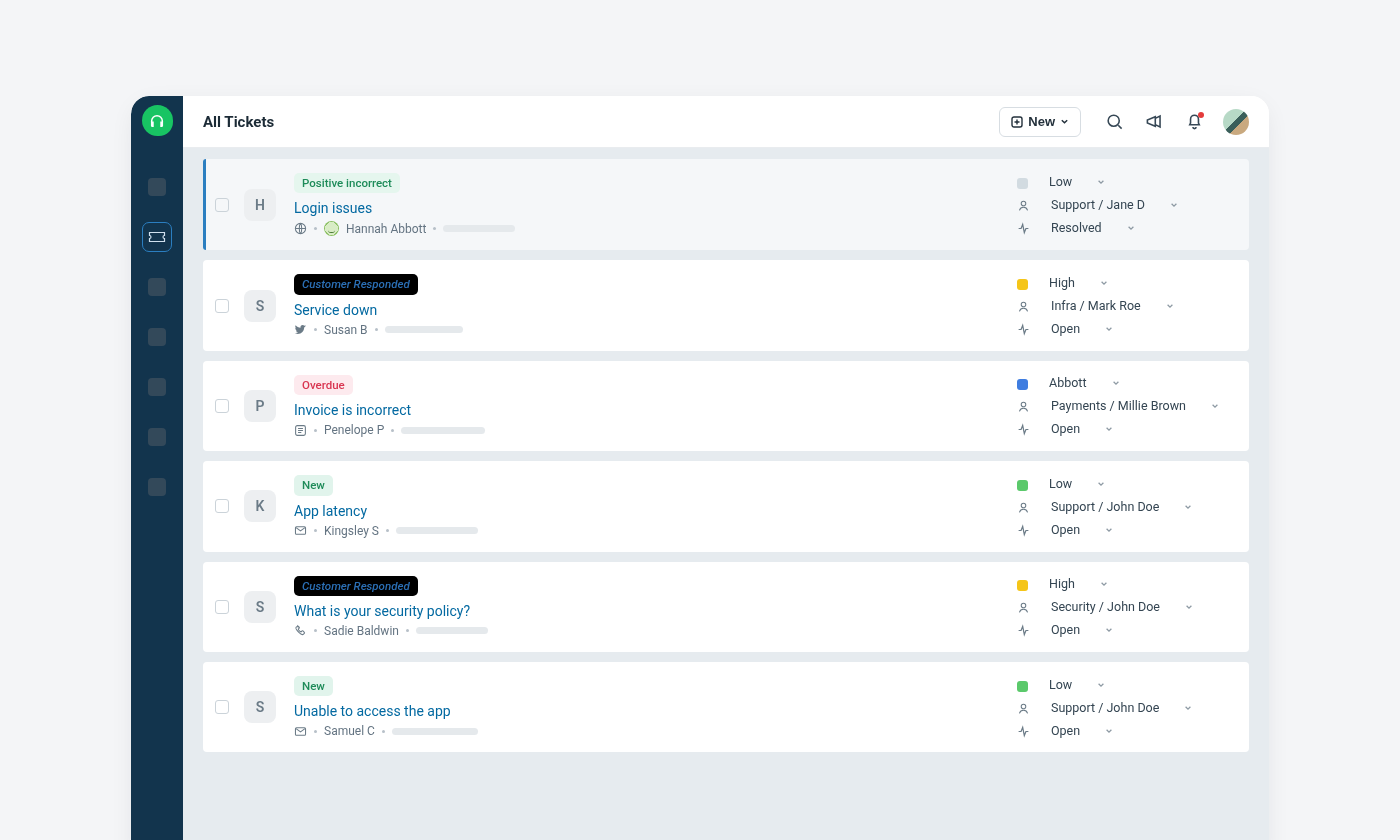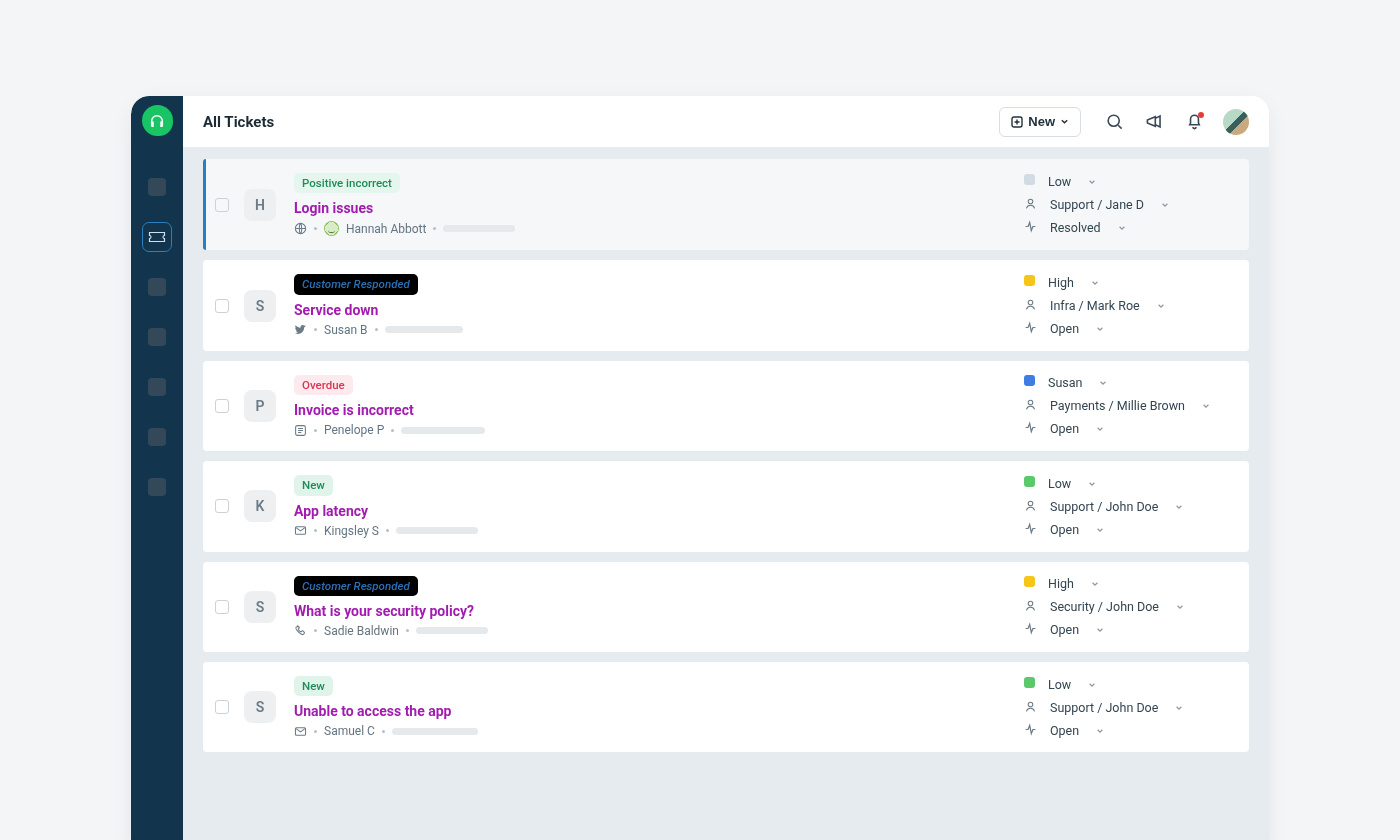--- a/index.html
+++ b/index.html
@@ -187,22 +187,22 @@
     line-height: 1.25;
     margin-bottom: 7px;
   }
   .badge-positive  { background: #e5f6ee; color: #1e8b59; }
   .badge-responded { background: #000000; color: #2b6fb5; font-style: italic; }
   .badge-overdue   { background: #fdeaee; color: #d93651; }
   .badge-new       { background: #e1f4ec; color: #1e8b59; }
 
   .t-title {
     font-size: 14px;
-    font-weight: 700;
-    color: #a21caf;
+    font-weight: 400;
+    color: #0369a1;
     margin-bottom: 5px;
   }
 
   .t-meta {
     display: flex; align-items: center; gap: 7px;
     color: #647482;
     font-size: 12px;
   }
   .t-meta svg { width: 13px; height: 13px; flex-shrink: 0; color: #6b7b87; }
   .meta-dot { width: 3px; height: 3px; background: #b7c0c8; border-radius: 50%; }
@@ -230,23 +230,22 @@
     width: 210px;
     display: flex;
     flex-direction: column;
     gap: 8px;
     color: #344552;
     font-size: 12.5px;
     flex-shrink: 0;
     margin-left: 20px;
   }
   .info-row {
-    display: flex; align-items: flex-start; gap: 13px;
+    display: flex; align-items: flex-end; gap: 21px;
     cursor: pointer;
-    margin-left: 7px;
   }
   .info-row svg.lead { width: 13px; height: 13px; color: #6b7b87; }
   .info-row .caret { margin-left: 4px; }
   .caret svg { width: 8px; height: 8px; color: #8e9aa4; }
   .prio-dot {
     width: 11px; height: 11px;
     border-radius: 3px;
   }
   .prio-low    { background: #d2dbe1; }
   .prio-low-g  { background: #5bc96b; }
@@ -424,21 +423,21 @@
                 <path d="M5 5.5h6M5 8h6M5 10.5h4"></path>
               </svg>
               <span class="meta-dot"></span>
               <span>Penelope P</span>
               <span class="meta-dot"></span>
               <span class="skeleton" style="width: 84px;"></span>
             </div></div>
           <div class="t-info">
             <div class="info-row">
               <span class="prio-dot prio-med"></span>
-              <span>Susan</span>
+              <span>Abbott</span>
               <span class="caret"><svg viewBox="0 0 10 10" fill="none" stroke="currentColor" stroke-width="1.6">
                   <path d="M2 3.5 5 6.5 8 3.5"></path>
                 </svg></span>
             </div>
             <div class="info-row">
               <svg viewBox="0 0 16 16" fill="none" stroke="currentColor" stroke-width="1.3" class="lead">
                 <circle cx="8" cy="5.5" r="2.8"></circle>
                 <path d="M3 14c.7-2.5 2.6-3.8 5-3.8s4.3 1.3 5 3.8"></path>
               </svg>
               <span>Payments / Millie Brown</span>

